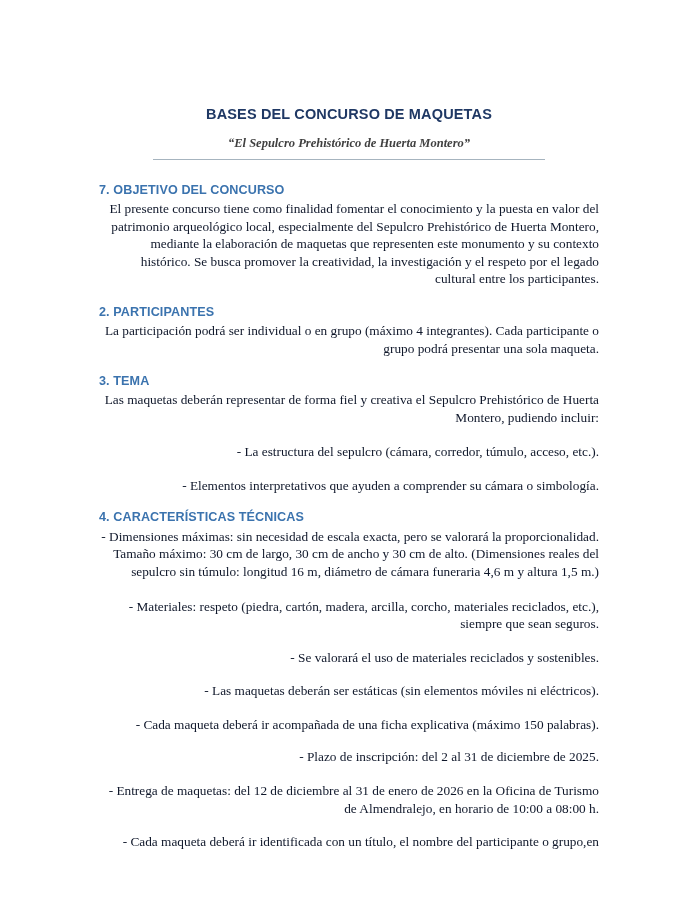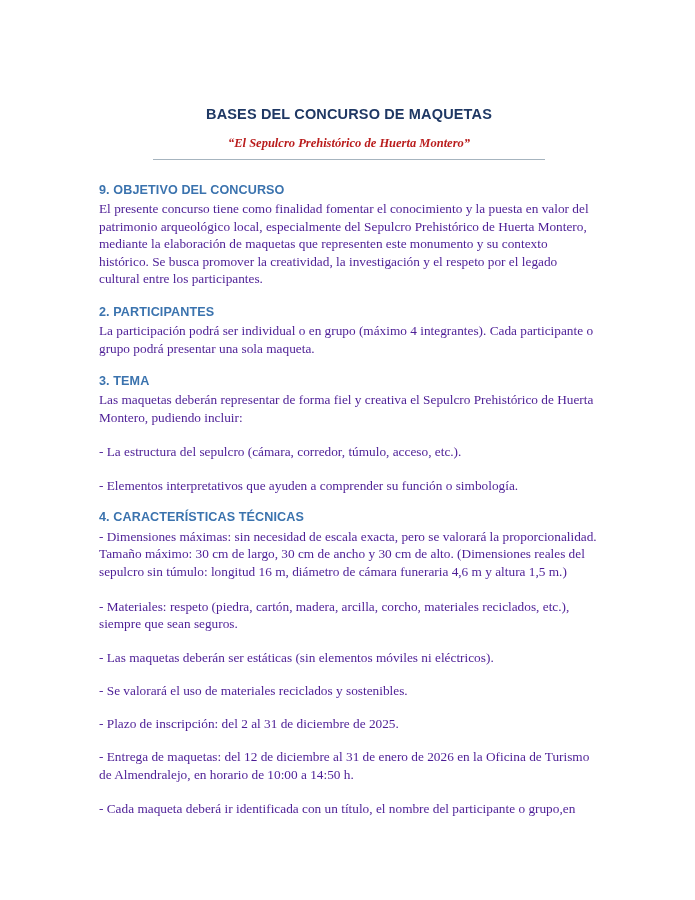--- a/index.html
+++ b/index.html
@@ -42,21 +42,21 @@
     letter-spacing: 0.15px;
     color: #1f3864;
     margin: 0 0 13px 0;
     line-height: 1.25;
   }
   .doc-subtitle {
     font-family: "Liberation Serif", "DejaVu Serif", serif;
     font-weight: bold;
     font-style: italic;
     font-size: 12.5px;
-    color: #b91c1c;
+    color: #404040;
     margin: 0 0 7px 0;
     line-height: 1.25;
   }
   .rule {
     border: 0;
     border-top: 1px solid #a6b4bf;
     margin: 0 auto 0 auto;
     width: 392px;
     height: 0;
   }
@@ -71,22 +71,22 @@
     font-size: 12.6px;
     color: #3b73ae;
     letter-spacing: 0.1px;
     margin: 0 0 2px 0;
     line-height: 1.3;
   }
   .para {
     font-size: 13.3px;
     line-height: 17.6px;
     margin: 0;
-    text-align: left;
-    color: #4c1d95;
+    text-align: right;
+    color: #0f172a;
   }
   .para + .para {
     margin-top: 16px;
   }
   .spacer {
     height: 17px;
   }
   .sec-gap {
     height: 16px;
   }
@@ -105,54 +105,55 @@
 
     <div class="title-block">
       <h1 class="doc-title">BASES DEL CONCURSO DE MAQUETAS</h1>
       <div class="doc-subtitle">“El Sepulcro Prehistórico de Huerta Montero”</div>
       <hr class="rule">
     </div>
 
     <div class="sec-gap"></div>
 
     <div class="section">
-      <div class="section-heading">9. OBJETIVO DEL CONCURSO</div>
+      <div class="section-heading">7. OBJETIVO DEL CONCURSO</div>
       <p class="para">El presente concurso tiene como finalidad fomentar el conocimiento y la puesta en valor del patrimonio arqueológico local, especialmente del Sepulcro Prehistórico de Huerta Montero, mediante la elaboración de maquetas que representen este monumento y su contexto histórico. Se busca promover la creatividad, la investigación y el respeto por el legado cultural entre los participantes.</p>
     </div>
 
     <div class="sec-gap"></div>
 
     <div class="section">
       <div class="section-heading">2. PARTICIPANTES</div>
       <p class="para">La participación podrá ser individual o en grupo (máximo 4 integrantes). Cada participante o grupo podrá presentar una sola maqueta.</p>
     </div>
 
     <div class="sec-gap-sm"></div>
 
     <div class="section">
       <div class="section-heading">3. TEMA</div>
       <p class="para">Las maquetas deberán representar de forma fiel y creativa el Sepulcro Prehistórico de Huerta Montero, pudiendo incluir:</p>
       <div class="spacer"></div>
       <p class="para nowrap-line">- La estructura del sepulcro (cámara, corredor, túmulo, acceso, etc.).</p>
-      <p class="para nowrap-line">- Elementos interpretativos que ayuden a comprender su función o simbología.</p>
+      <p class="para nowrap-line">- Elementos interpretativos que ayuden a comprender su cámara o simbología.</p>
     </div>
 
     <div class="sec-gap-sm"></div>
 
     <div class="section">
       <div class="section-heading">4. CARACTERÍSTICAS TÉCNICAS</div>
       <p class="para">- Dimensiones máximas: sin necesidad de escala exacta, pero se valorará la proporcionalidad. Tamaño máximo: 30 cm de largo, 30 cm de ancho y 30 cm de alto. (Dimensiones reales del sepulcro sin túmulo: longitud 16 m, diámetro de cámara funeraria 4,6 m y altura 1,5 m.)</p>
       <div class="spacer"></div>
       <p class="para">- Materiales: respeto (piedra, cartón, madera, arcilla, corcho, materiales reciclados, etc.), siempre que sean seguros.</p>
+      <p class="para nowrap-line">- Se valorará el uso de materiales reciclados y sostenibles.</p>
       <p class="para nowrap-line">- Las maquetas deberán ser estáticas (sin elementos móviles ni eléctricos).</p>
-      <p class="para nowrap-line">- Se valorará el uso de materiales reciclados y sostenibles.</p>
+      <p class="para nowrap-line">- Cada maqueta deberá ir acompañada de una ficha explicativa (máximo 150 palabras).</p>
     </div>
 
     <div class="sec-gap-sm"></div>
 
     <div class="section">
       <p class="para nowrap-line">- Plazo de inscripción: del  2 al  31 de diciembre de 2025.</p>
-      <p class="para">- Entrega de maquetas: del 12 de diciembre al 31 de enero de 2026 en la Oficina de Turismo de Almendralejo, en horario de 10:00 a 14:50 h.</p>
+      <p class="para">- Entrega de maquetas: del 12 de diciembre al 31 de enero de 2026 en la Oficina de Turismo de Almendralejo, en horario de 10:00 a 08:00 h.</p>
       <p class="para nowrap-line">- Cada maqueta deberá ir identificada con un título, el nombre del participante o grupo,en</p>
     </div>
 
   </div>
 </div>
 
 </body></html>

